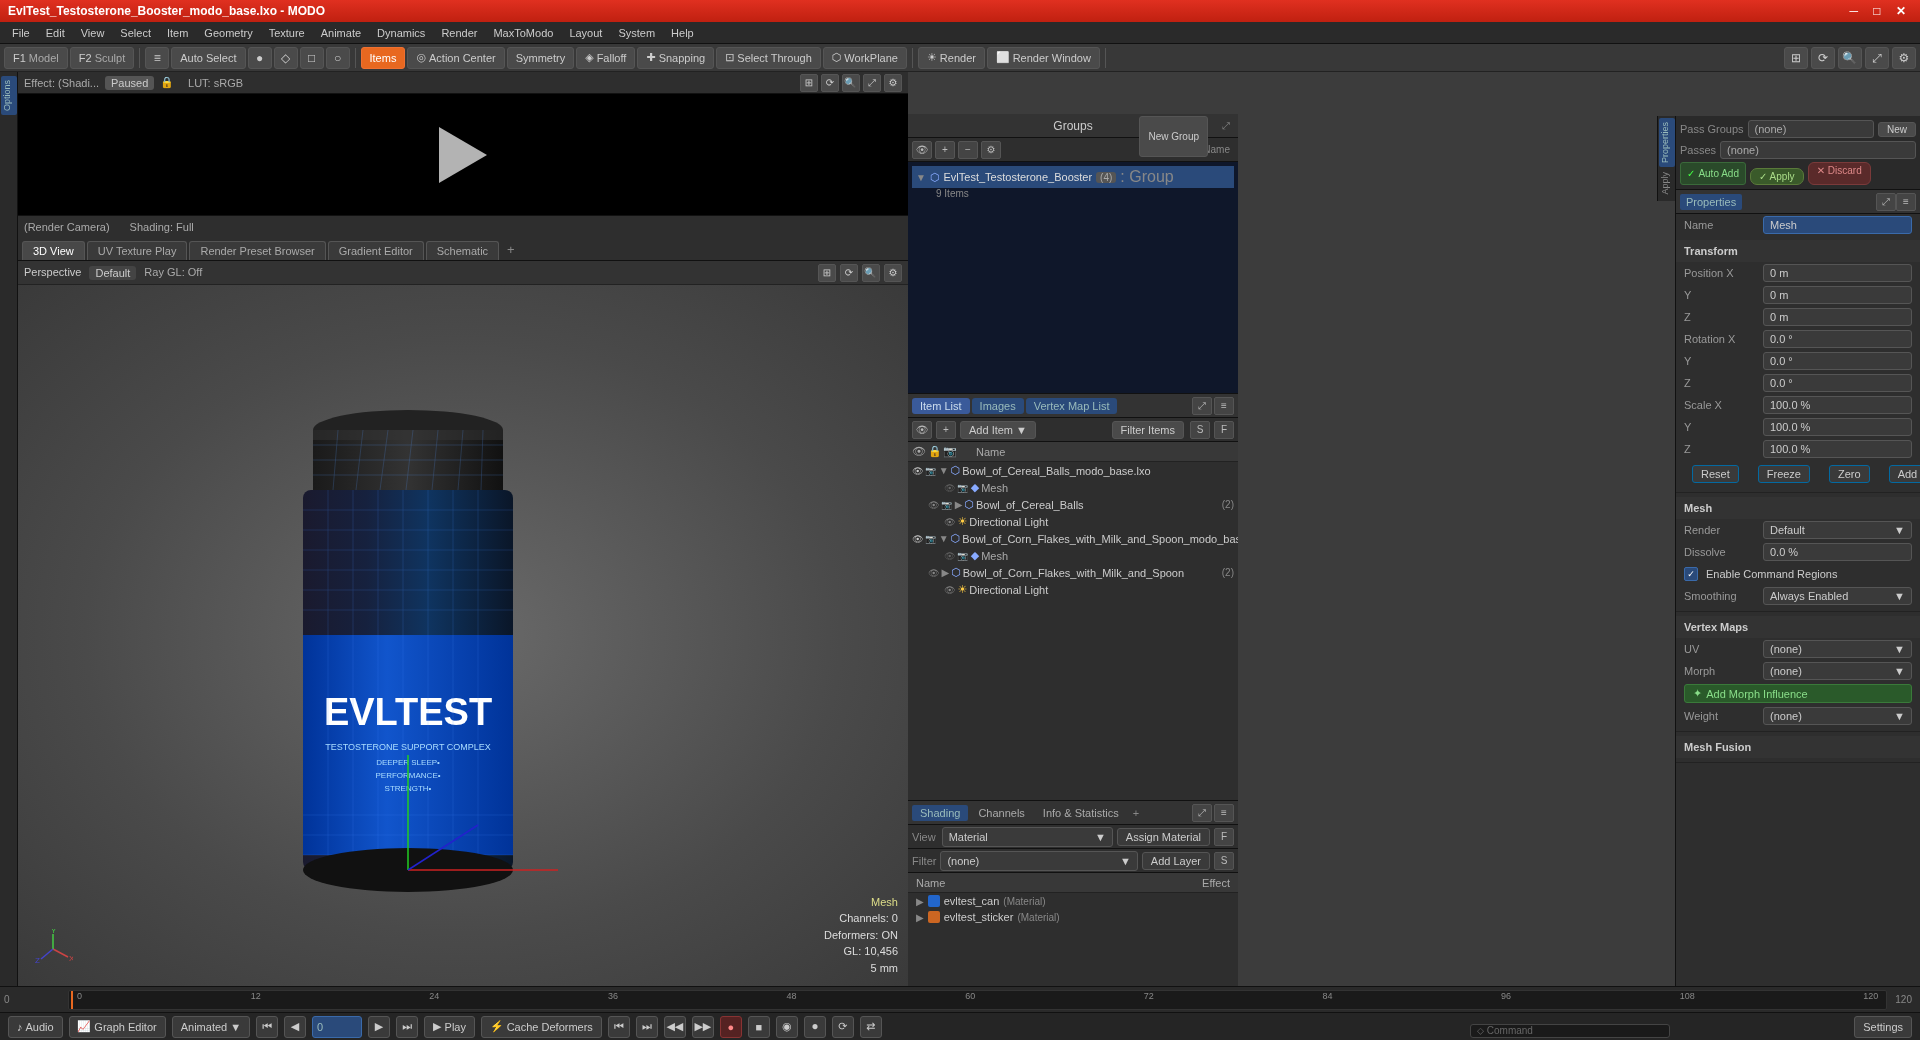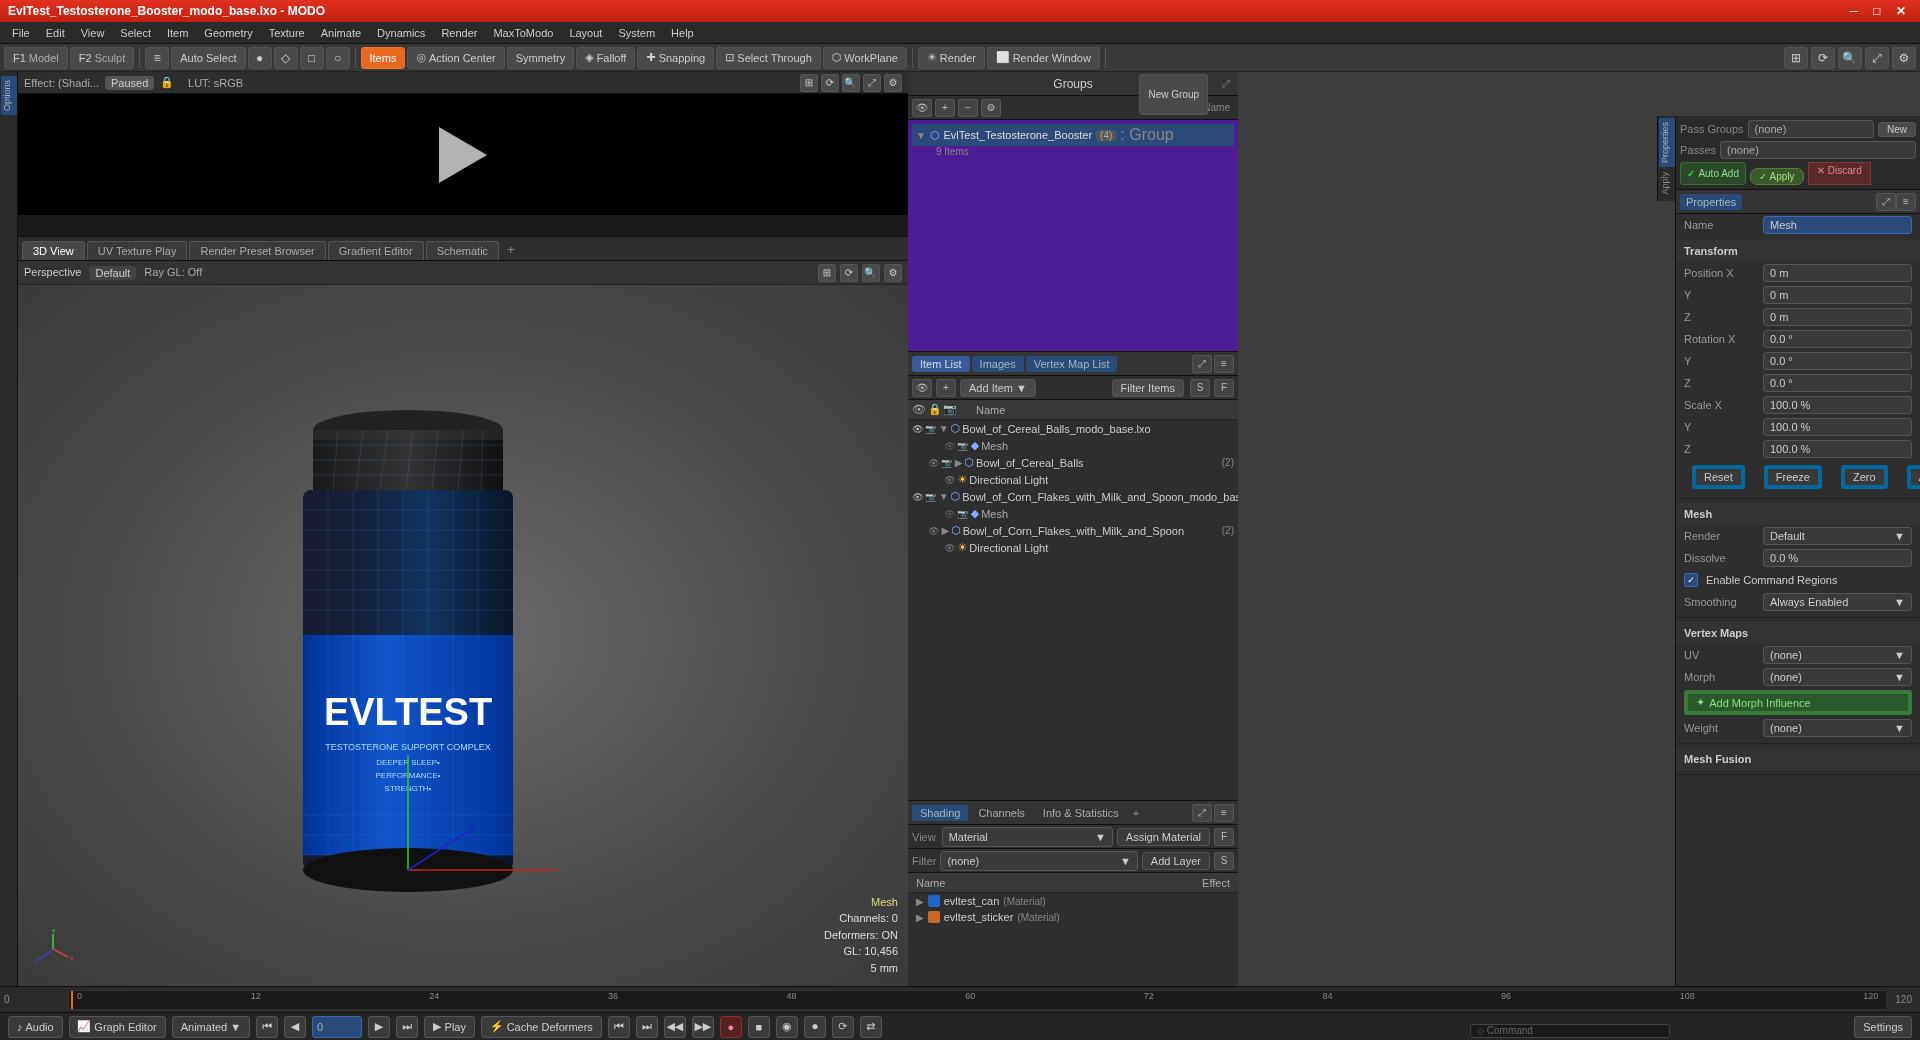--- a/index.html
+++ b/index.html
@@ -207,22 +207,23 @@
     }
     #viewport-axis {
       position: absolute;
       bottom: 20px;
       left: 20px;
     }
 
     
     #groups-panel {
       height: 280px;
-      background: #4c1d95;
+      background: #0f172a;
       border-bottom: 1px solid #111;
+      margin-top: 42px;
     }
     #groups-header {
       height: 24px;
       background: #333;
       display: flex;
       align-items: center;
       justify-content: center;
       font-size: 12px;
       color: #ccc;
       border-bottom: 1px solid #111;
@@ -488,21 +489,21 @@
       font-size: 11px;
       color: #ccc;
       height: 18px;
       display: flex; align-items: center;
     }
     .prop-value.highlight { background: #2a4a7a; border-color: #3a6aaa; }
     .prop-action-btn {
       display: flex; align-items: center;
       padding: 2px 8px;
       background: #3a3a3a;
-      border: 4px solid #0369a1;
+      border: 1px solid #0369a1;
       border-radius: 3px;
       cursor: pointer;
       font-size: 11px;
       color: #ccc;
       margin: 2px 8px;
       gap: 4px;
     }
     .prop-action-btn.green { background: #2a5a2a; border-color: #3a7a3a; color: #8d8; }
     .prop-dropdown {
       flex: 1;
@@ -788,20 +789,24 @@
       <div style="margin-left:auto;display:flex;gap:3px;">
         <div class="vp-small-btn">⊞</div>
         <div class="vp-small-btn">⟳</div>
         <div class="vp-small-btn">🔍</div>
         <div class="vp-small-btn">⤢</div>
         <div class="vp-small-btn">⚙</div>
       </div>
     </div>
     <div id="preview-canvas">
       <div class="play-triangle"></div>
+    </div>
+    <div id="preview-status">
+      <span style="color:#aaa;">(Render Camera)</span>
+      <span style="color:#aaa;">Shading: Full</span>
     </div>
   </div>
 
   <div id="viewport-tabs" style="position:absolute;left:18px;top:165px;width:890px;height:24px;background:#2e2e2e;display:flex;align-items:flex-end;padding:0 4px;border-bottom:1px solid #111;">
     <div class="vp-tab active">3D View</div>
     <div class="vp-tab">UV Texture Play</div>
     <div class="vp-tab">Render Preset Browser</div>
     <div class="vp-tab">Gradient Editor</div>
     <div class="vp-tab">Schematic</div>
     <div class="vp-tab-add">+</div>
@@ -1107,21 +1112,21 @@
       </div>
       <div style="display:flex;gap:4px;">
         <div style="display:flex;align-items:center;gap:3px;padding:2px 6px;background:#2a4a2a;border:1px solid #3a6a3a;border-radius:3px;cursor:pointer;font-size:10px;color:#8d8;">
           <span style="color:#4f4;">✓</span>
           <span>Auto Add</span>
         </div>
         <div style="padding:2px 8px;background:#3a5a2a;border:1px solid #5a7a3a;border-radius:7px;cursor:pointer;font-size:10px;color:#ad8;margin-top:6px;">
           <span>✓</span>
           <span>Apply</span>
         </div>
-        <div style="padding:2px 8px;background:#5a2a2a;border:1px solid #7a3a3a;border-radius:0;cursor:pointer;font-size:10px;color:#d88;">
+        <div style="padding:2px 8px;background:#5a2a2a;border:1px solid #7a3a3a;border-radius:6px;cursor:pointer;font-size:10px;color:#d88;">
           <span>✕</span>
           <span>Discard</span>
         </div>
       </div>
     </div>
 
     <div id="properties-tabs">
       <div class="prop-tab active">Properties</div>
       <div class="panel-icon-btn" style="margin-left:auto;">⤢</div>
       <div class="panel-icon-btn">≡</div>

